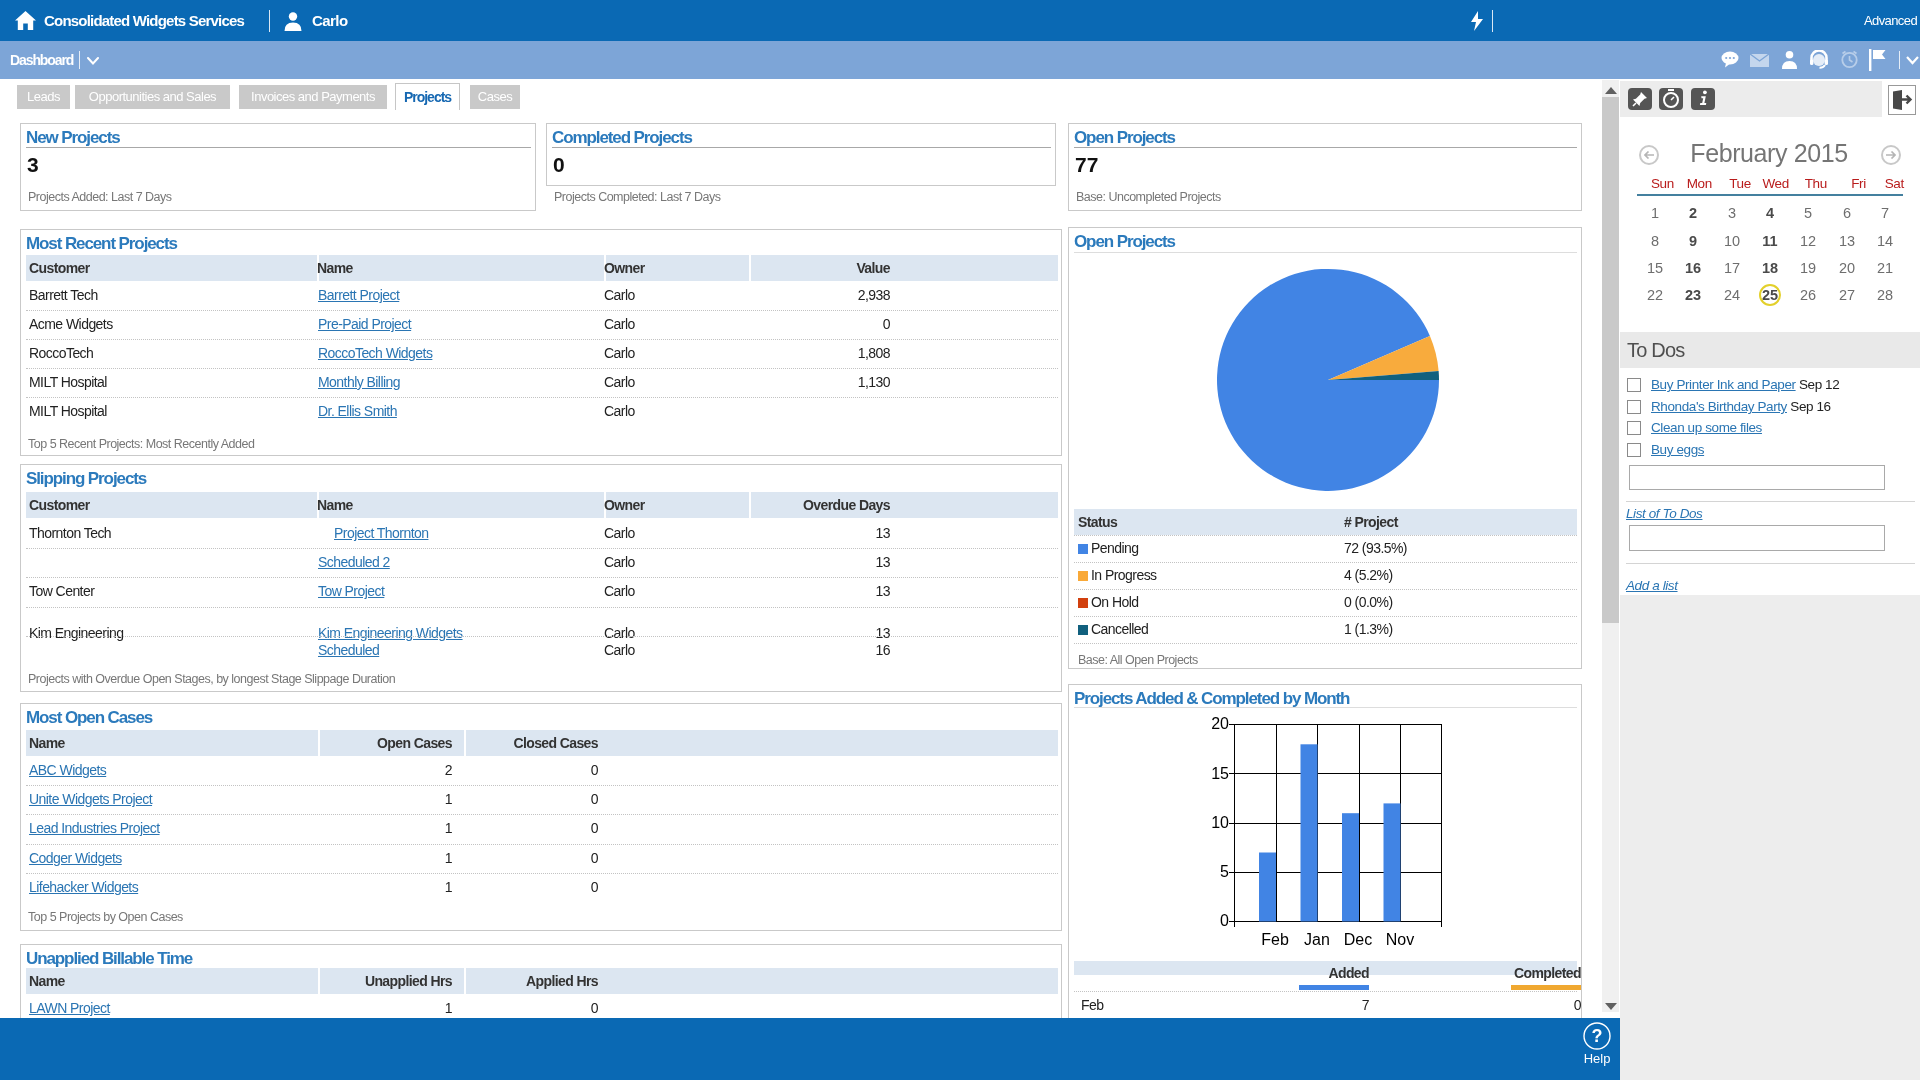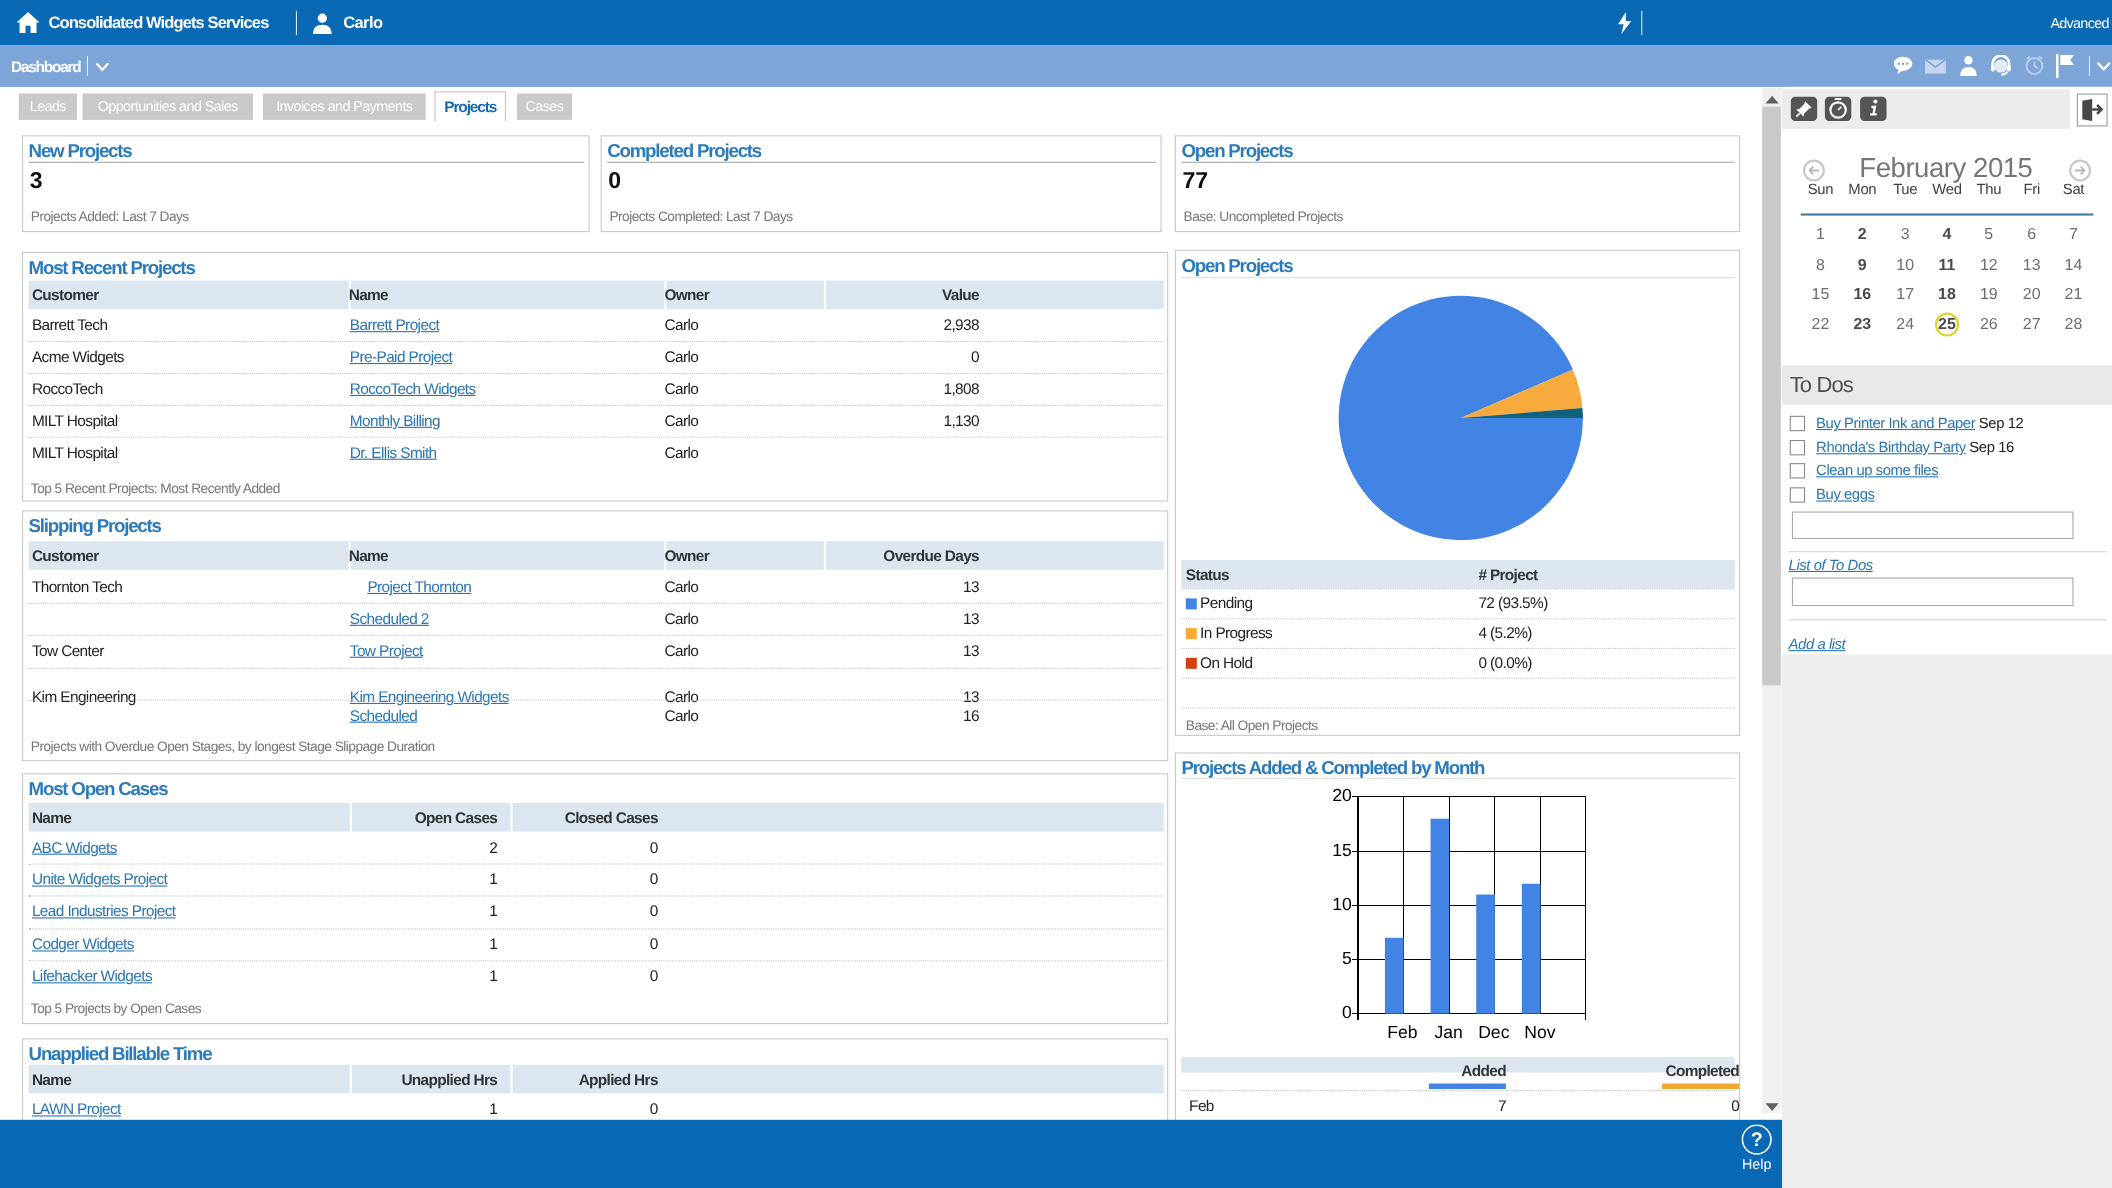--- a/index.html
+++ b/index.html
@@ -54,21 +54,21 @@
 .todo { position:absolute; font-size:13.5px; letter-spacing:-.4px; white-space:nowrap; }
 .todo .cb { position:absolute; left:0; top:1px; width:14px; height:14px; background:#fff; border:1px solid #8a8a8a; }
 .todo { padding-left:24px; }
 .todo .dt { color:#222; }
 .sideinput { position:absolute; left:1629px; width:256px; height:25px; background:#fff; border:1px solid #a9a9a9; }
 .sidehr { position:absolute; left:1626px; width:289px; height:1px; background:#d4d4d4; }
 .sidelink { position:absolute; left:1626px; font-size:13.5px; letter-spacing:-.4px;font-style:italic; }
 
 
 #cal-title { position:absolute; left:1668px; top:139px; width:202px; text-align:center; font-size:25px; color:#757575; letter-spacing:-.4px; }
-.cal-day { position:absolute; top:164px; width:38px; text-align:center; font-size:13.5px; color:#404040; letter-spacing:-.3px; }
+.cal-day { position:absolute; top:176px; width:38px; text-align:right; font-size:13.5px; color:#b91c1c; letter-spacing:-.3px; }
 .cal-date { position:absolute; width:38px; text-align:center; font-size:14.5px; color:#6e6e6e; }
 .cal-date.b { font-weight:bold; color:#4a4a4a; }
 #cal-rule { position:absolute; left:1637px; top:194px; width:266px; height:2px; background:#44809f; }
 .navcirc { position:absolute; top:145px; width:20px; height:20px; border:2px solid #c8c8c8; border-radius:50%; }
 
 
 #botbar { position:absolute; left:0; top:1018px; width:1620px; height:62px; background:#0a69b4; }
 
 
 #sbtrack { position:absolute; left:1602px; top:80px; width:17px; height:932px; background:#f0f0f0; }
@@ -145,21 +145,21 @@
 <div class="tab" style="left:239px;width:148px">Invoices and Payments</div>
 <div class="tab active" style="left:395px;width:65px">Projects</div>
 <div class="tab" style="left:470px;width:50px">Cases</div>
 
 <div class="panel" style="left:20px;top:123px;width:516px;height:88px">
   <div class="ptitle">New Projects</div>
   <div class="phr" style="top:23px;width:505px"></div>
   <div class="bignum" style="top:29px">3</div>
   <div class="pfoot" style="top:66px">Projects Added: Last 7 Days</div>
 </div>
-<div class="panel" style="left:546px;top:123px;width:510px;height:88px">
+<div class="panel" style="left:546px;top:123px;width:510px;height:63px">
   <div class="ptitle">Completed Projects</div>
   <div class="phr" style="top:23px;width:499px"></div>
   <div class="bignum" style="top:29px">0</div>
   <div class="pfoot" style="top:66px">Projects Completed: Last 7 Days</div>
 </div>
 <div class="panel" style="left:1068px;top:123px;width:514px;height:88px">
   <div class="ptitle">Open Projects</div>
   <div class="phr" style="top:23px;width:503px"></div>
   <div class="bignum" style="top:29px">77</div>
   <div class="pfoot" style="top:66px">Base: Uncompleted Projects</div>
@@ -339,20 +339,25 @@
     <span class="rcell" style="left:17px">In Progress</span>
     <span class="rcell" style="left:270px">4 (5.2%)</span>
   </div>
   <div class="rline" style="left:5px;top:361px;width:503px"></div>
   <div class="row" style="left:5px;top:361px;width:503px;height:27px;line-height:27px">
     <span class="rcell" style="left:4px;top:9px;width:10px;height:10px;background:#d2400e"></span>
     <span class="rcell" style="left:17px">On Hold</span>
     <span class="rcell" style="left:270px">0 (0.0%)</span>
   </div>
   <div class="rline" style="left:5px;top:388px;width:503px"></div>
+  <div class="row" style="left:5px;top:388px;width:503px;height:27px;line-height:27px">
+    <span class="rcell" style="left:4px;top:9px;width:10px;height:10px;background:#11607e"></span>
+    <span class="rcell" style="left:17px">Cancelled</span>
+    <span class="rcell" style="left:270px">1 (1.3%)</span>
+  </div>
   <div class="rline" style="left:5px;top:415px;width:503px"></div>
   <div class="pfoot" style="left:9px;top:425px">Base: All Open Projects</div>
 </div>
 
 <div class="panel" style="left:1068px;top:684px;width:514px;height:350px">
   <div class="ptitle">Projects Added &amp; Completed by Month</div>
   <div class="phr" style="top:22px;width:503px;background:#ddd"></div>
   <svg class="abs" style="left:159px;top:33px" width="220" height="210" viewBox="0 0 220 210">
     <g stroke="#000" stroke-width="1" shape-rendering="crispEdges">
       <line x1="6" y1="6.5" x2="213" y2="6.5"></line>

